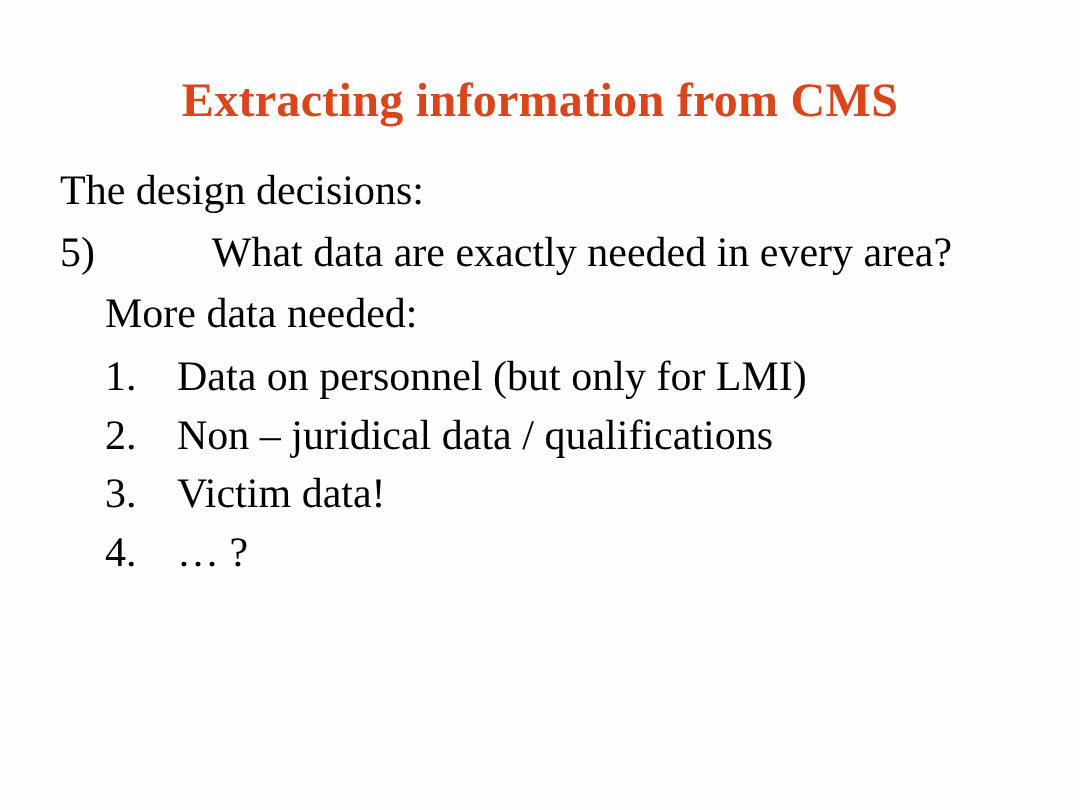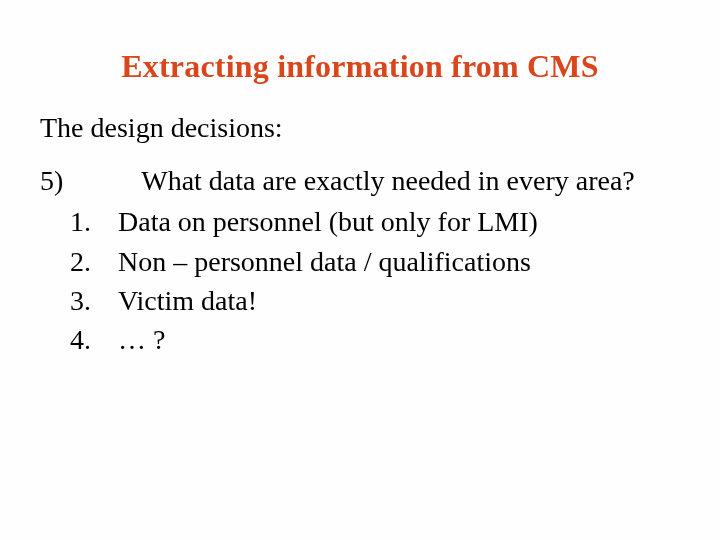--- a/index.html
+++ b/index.html
@@ -18,21 +18,21 @@
       font-size: 32px;
       text-align: center;
       margin: 0 auto 23px auto;
       letter-spacing: 0.2px;
     }
     .content {
       font-size: 28px;
       line-height: 1.4;
     }
     .intro {
-      margin-bottom: 14px;
+      margin-bottom: 2px;
     }
     .question-row {
       display: flex;
       margin-bottom: 2px;
     }
     .q-marker {
       width: 56px;
       flex-shrink: 0;
     }
     .q-text {
@@ -64,29 +64,30 @@
 <div class="title">Extracting information from CMS</div>
 
 <div class="content">
   <div class="intro">The design decisions:</div>
 
   <div class="question-row">
     <div class="q-marker">5)</div>
     <div class="q-text">What data are exactly needed in every area?</div>
   </div>
 
+  <div class="sub-intro">More data needed:</div>
 
   <div class="list">
     <div class="list-row">
       <div class="list-marker">1.</div>
       <div class="list-text">Data on personnel (but only for LMI)</div>
     </div>
     <div class="list-row">
       <div class="list-marker">2.</div>
-      <div class="list-text">Non – personnel data / qualifications</div>
+      <div class="list-text">Non – juridical data / qualifications</div>
     </div>
     <div class="list-row">
       <div class="list-marker">3.</div>
       <div class="list-text">Victim data!</div>
     </div>
     <div class="list-row">
       <div class="list-marker">4.</div>
       <div class="list-text">… ?</div>
     </div>
   </div>

